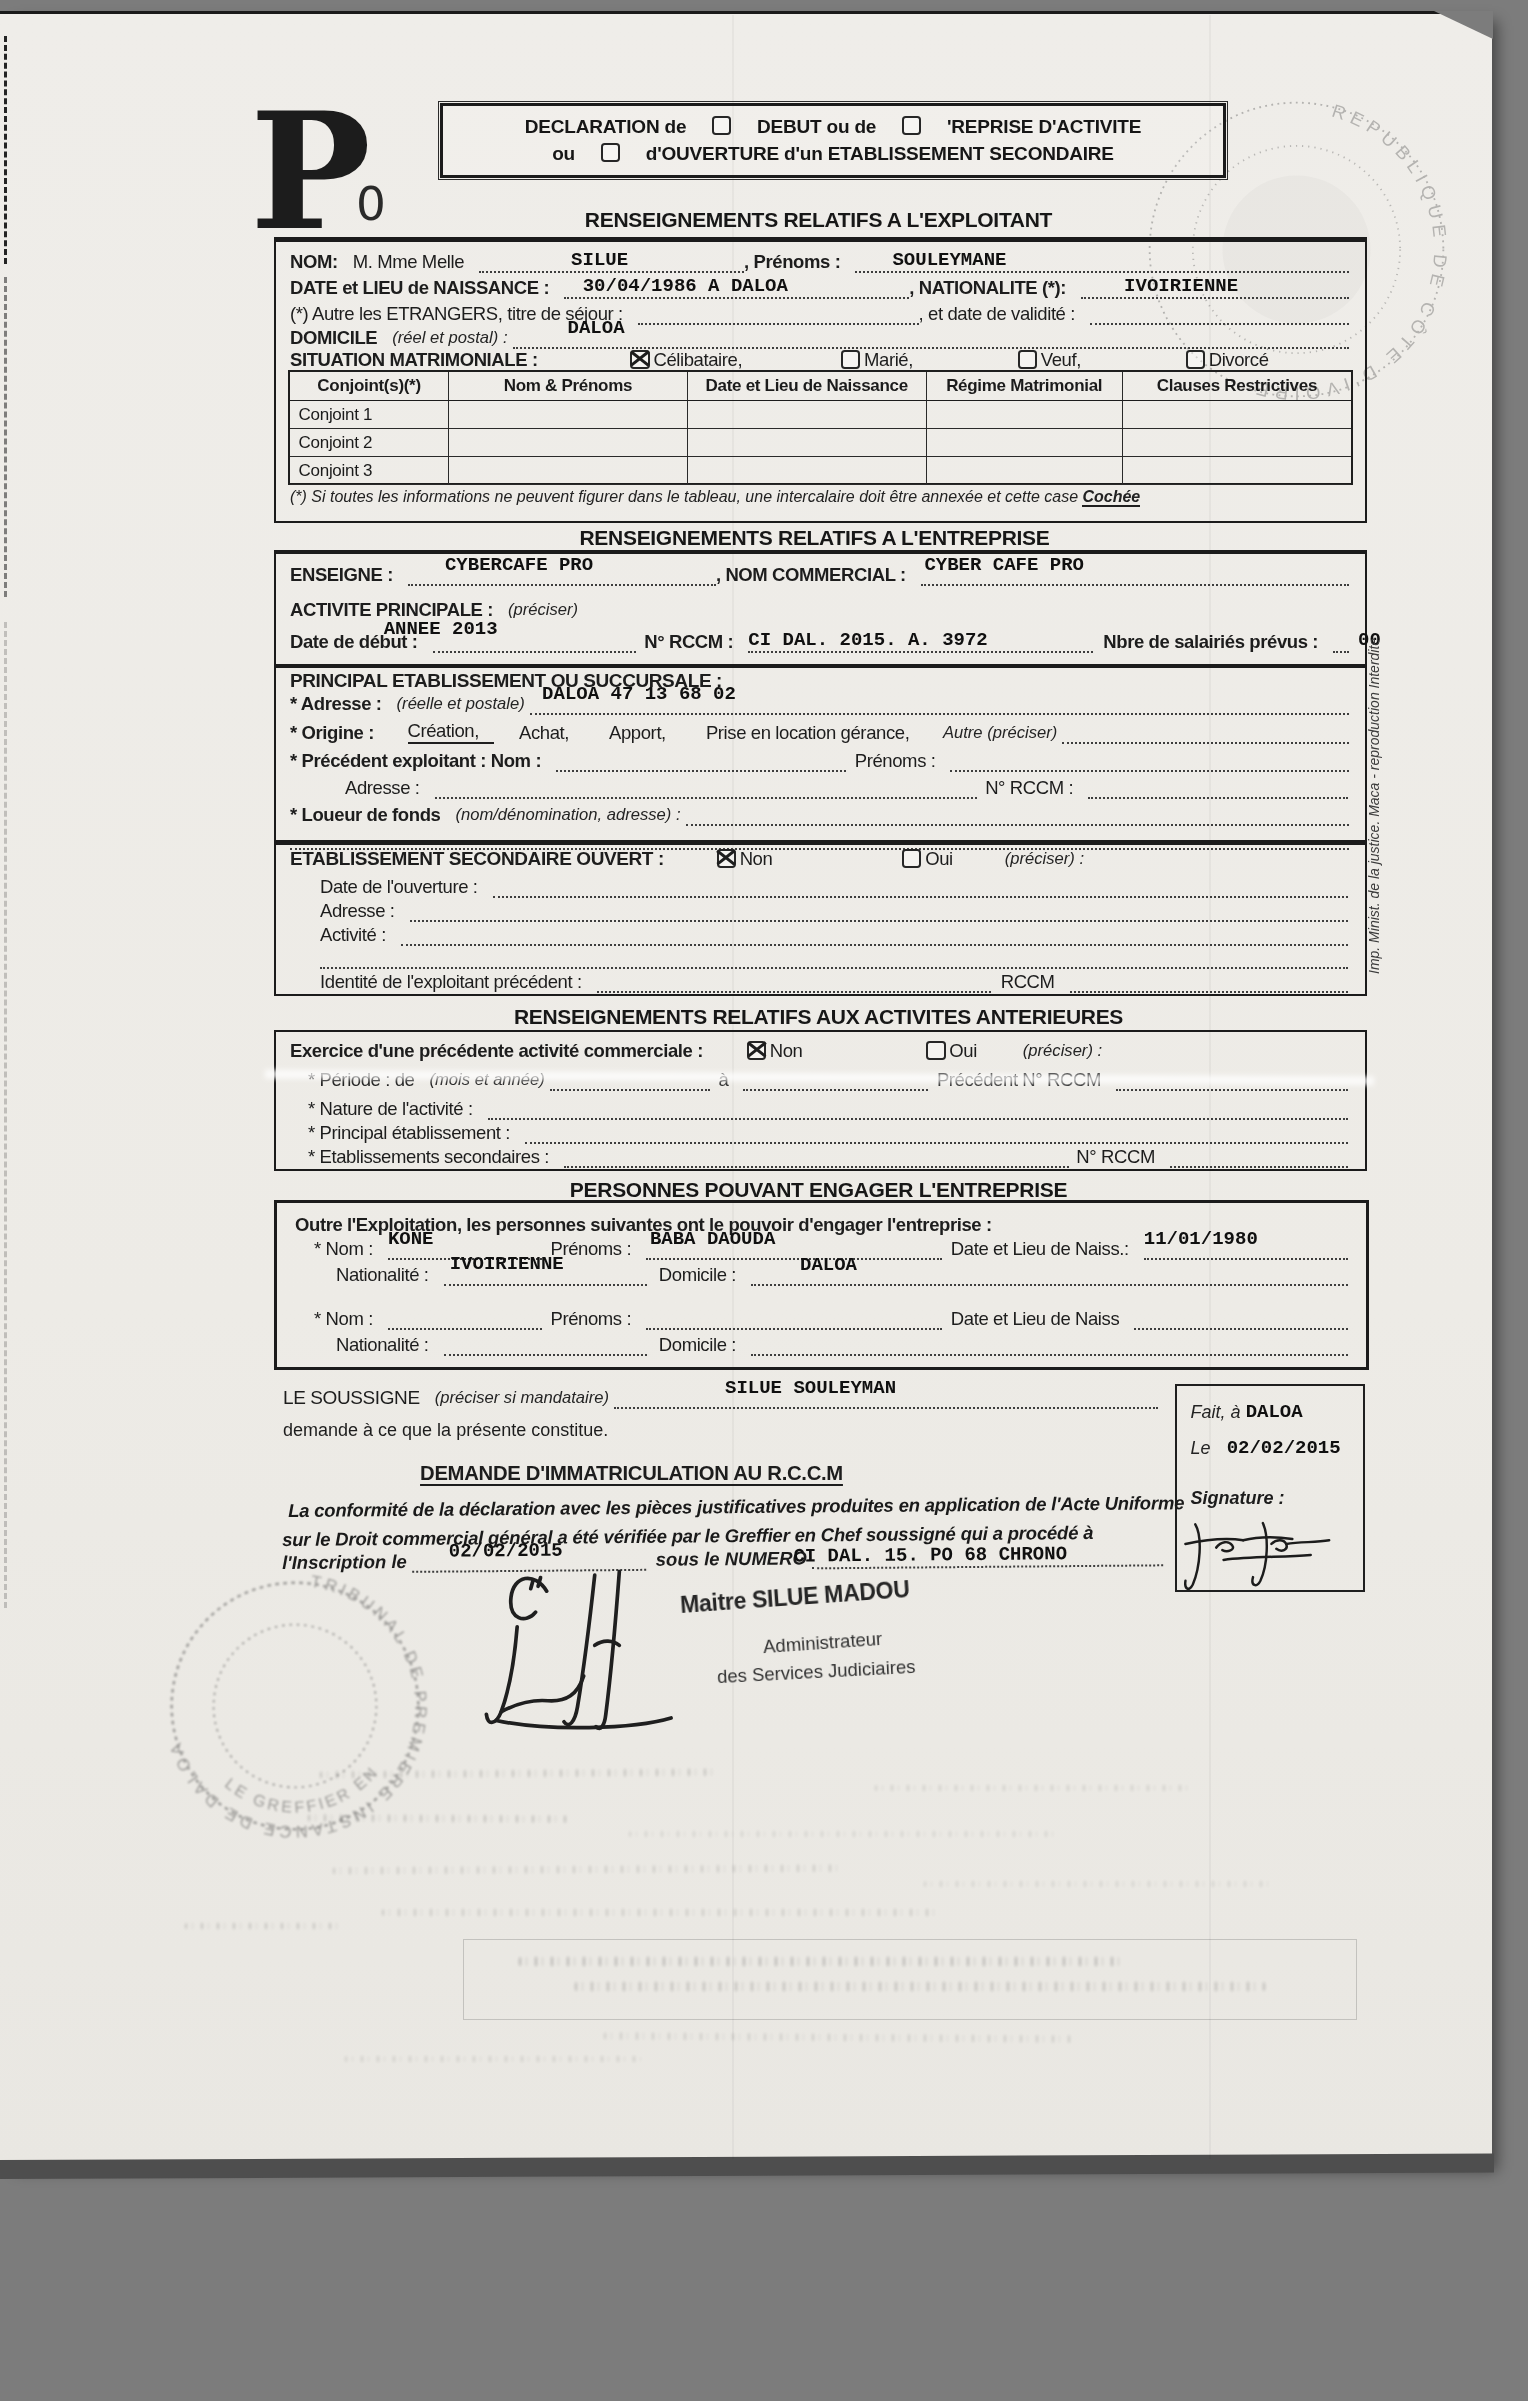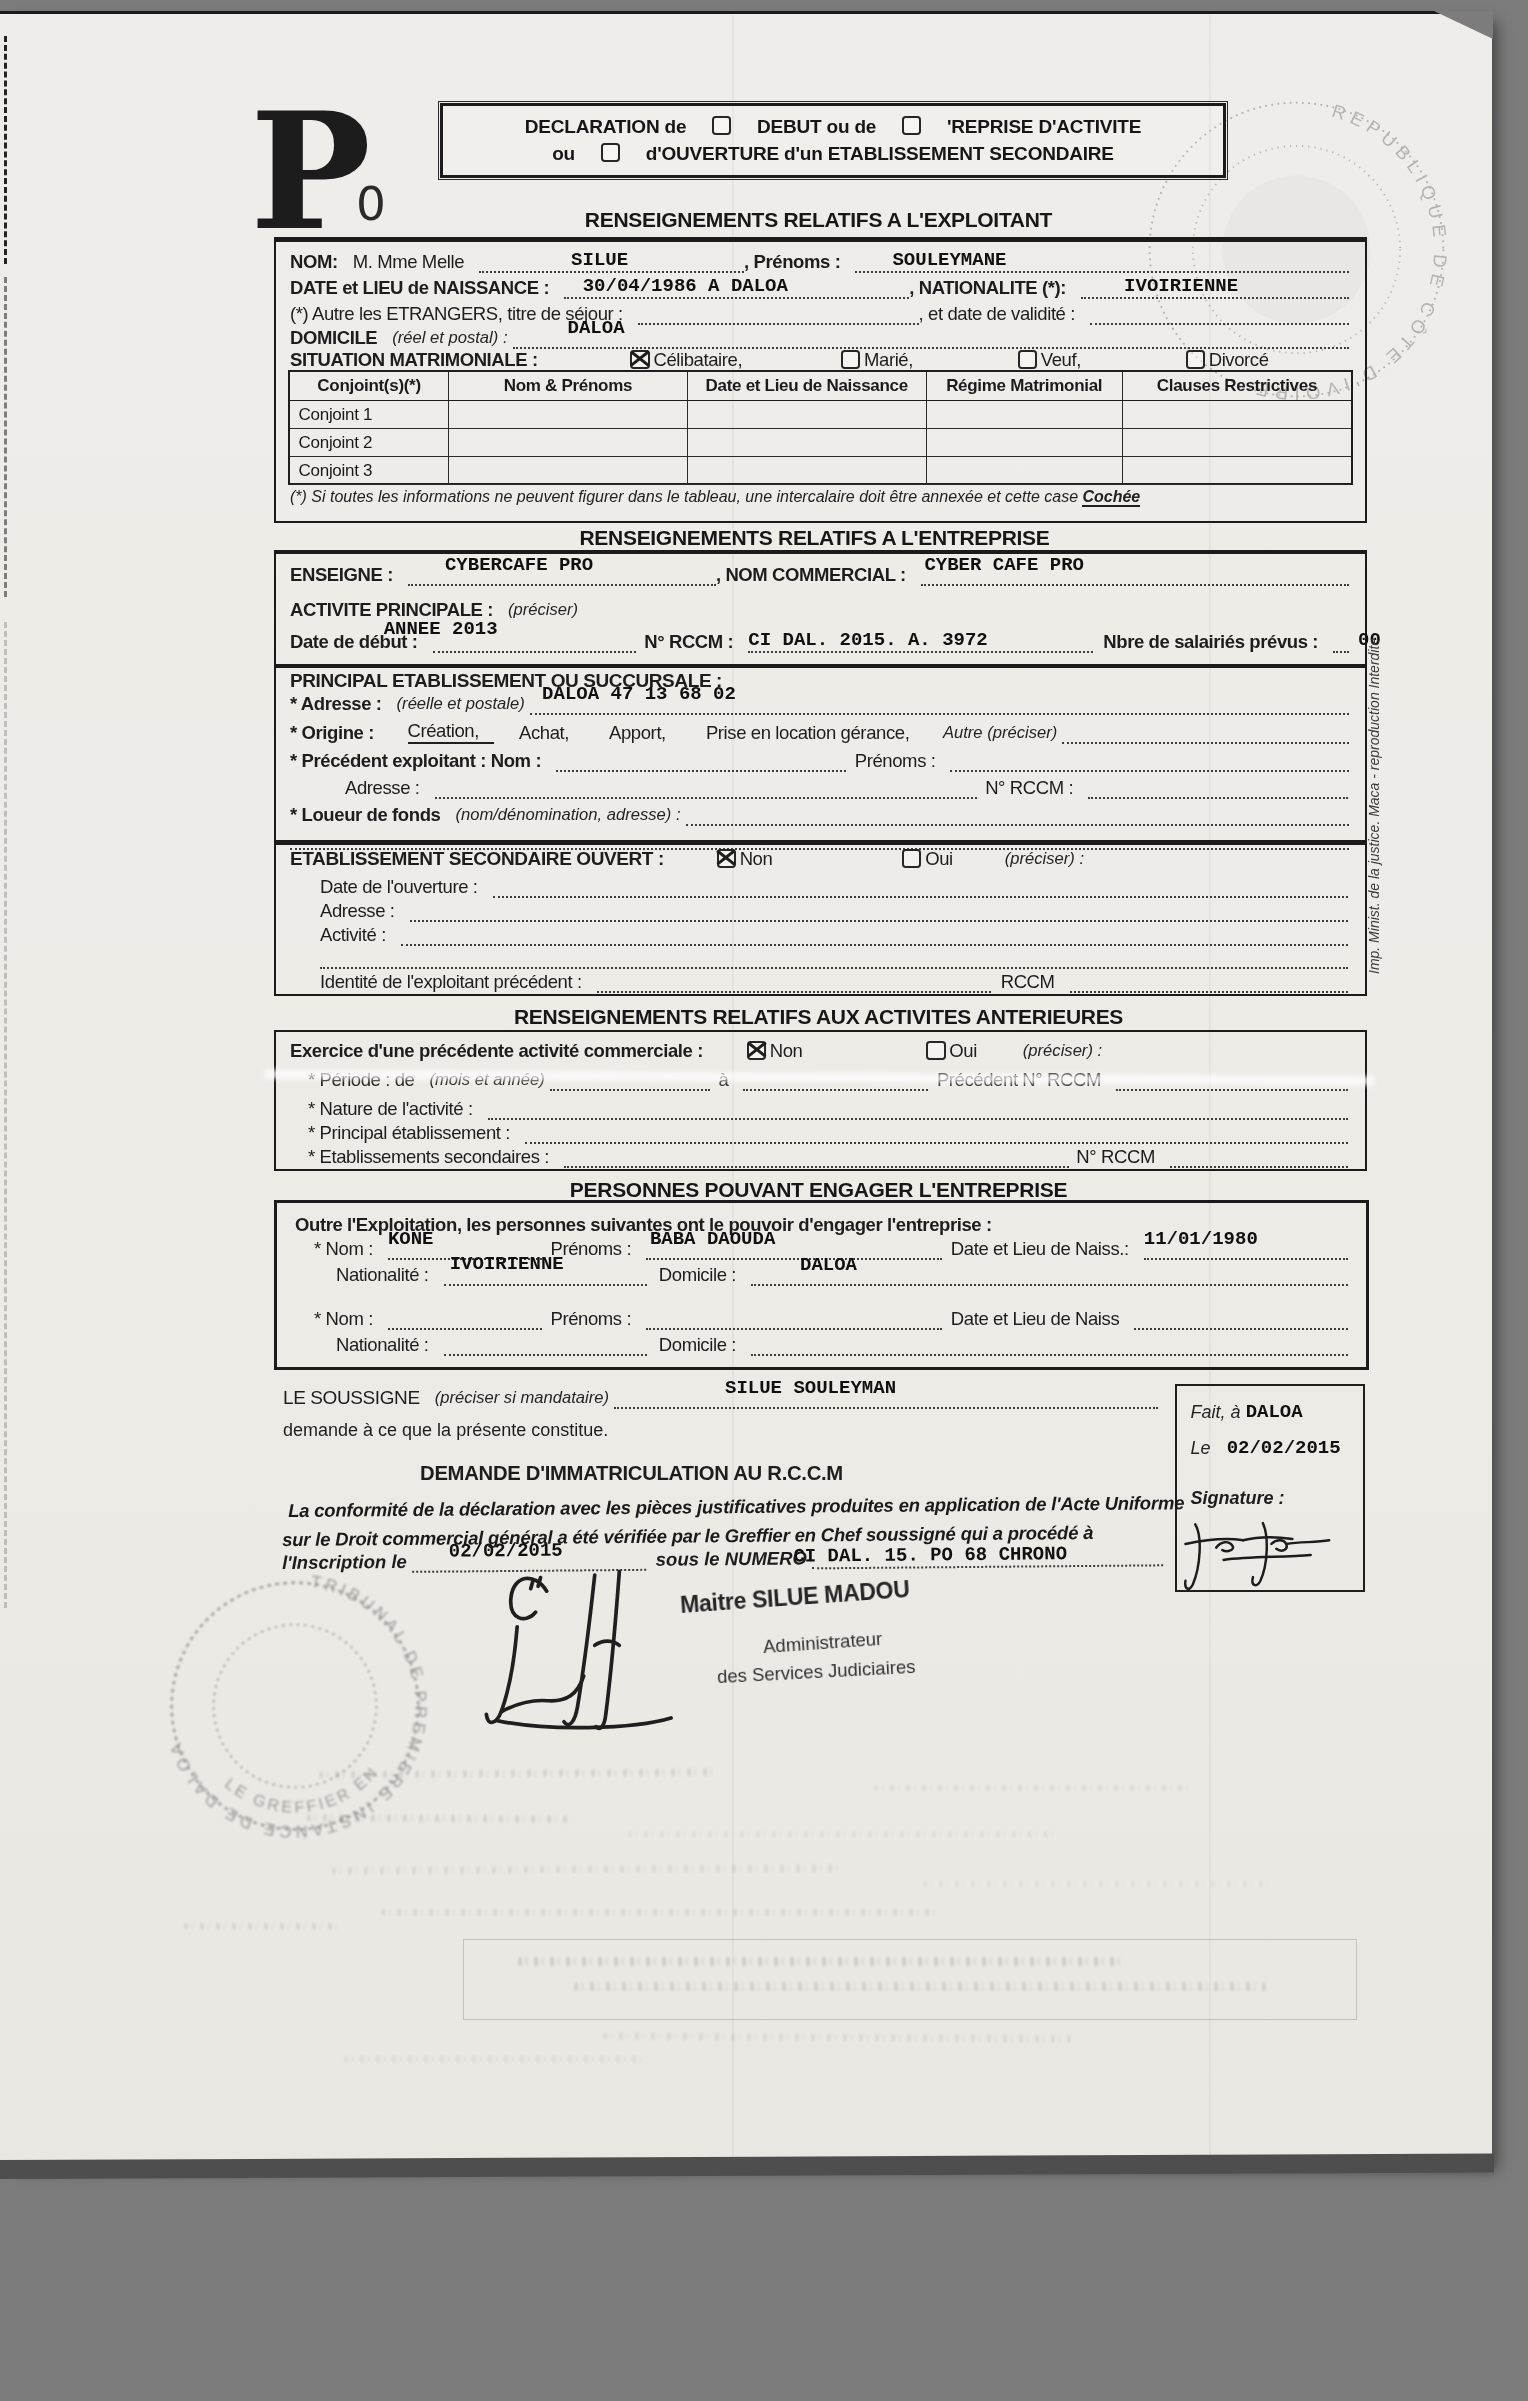--- a/index.html
+++ b/index.html
@@ -67,21 +67,21 @@
 
   .vmargin{position:absolute;left:1366px;top:654px;height:320px;writing-mode:vertical-rl;
            transform:rotate(180deg);font:italic 400 14px/16px "Liberation Sans",sans-serif;color:#3c3c3c;white-space:nowrap;}
 
   .faitbox{position:absolute;left:1175px;top:1384px;width:190px;height:208px;border:2.5px solid #1f1f1f;padding:15px 0 0 13.6px;box-sizing:border-box;}
   .faitline{display:flex;align-items:flex-end;margin-bottom:8.6px;}
   .mono{font:700 19px/21px "Liberation Mono",monospace;color:#101010;white-space:pre;}
 
   .demande{position:absolute;left:274px;top:1462px;width:715px;text-align:center;
            font:700 20.3px/23.4px "Liberation Sans",sans-serif;letter-spacing:-0.3px;
-           text-decoration-thickness:1.8px;text-underline-offset:4.3px;}
+           text-decoration:underline;text-decoration-thickness:1.8px;text-underline-offset:4.3px;}
   .para{position:absolute;transform:rotate(-.5deg);transform-origin:left top;}
   .para .t{font:italic 700 18.5px/23.4px "Liberation Sans",sans-serif;letter-spacing:-0.2px;white-space:nowrap;color:#1a1a1a;}
 
   .greffier-name{position:absolute;left:680px;top:1585px;font:700 23px/25px "Liberation Sans",sans-serif;
       letter-spacing:-0.3px;color:#262626;transform:rotate(-4deg);filter:blur(0.2px);}
   .greffier-t1{position:absolute;left:763px;top:1632px;font:400 18.5px/21px "Liberation Sans",sans-serif;
       color:#333;transform:rotate(-4deg);filter:blur(0.3px);}
   .greffier-t2{position:absolute;left:717px;top:1661px;font:400 18.5px/21px "Liberation Sans",sans-serif;
       color:#333;transform:rotate(-3deg);filter:blur(0.3px);}
 

